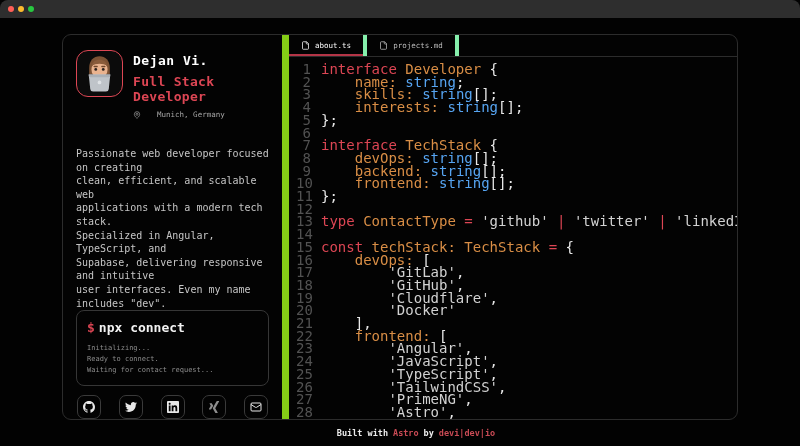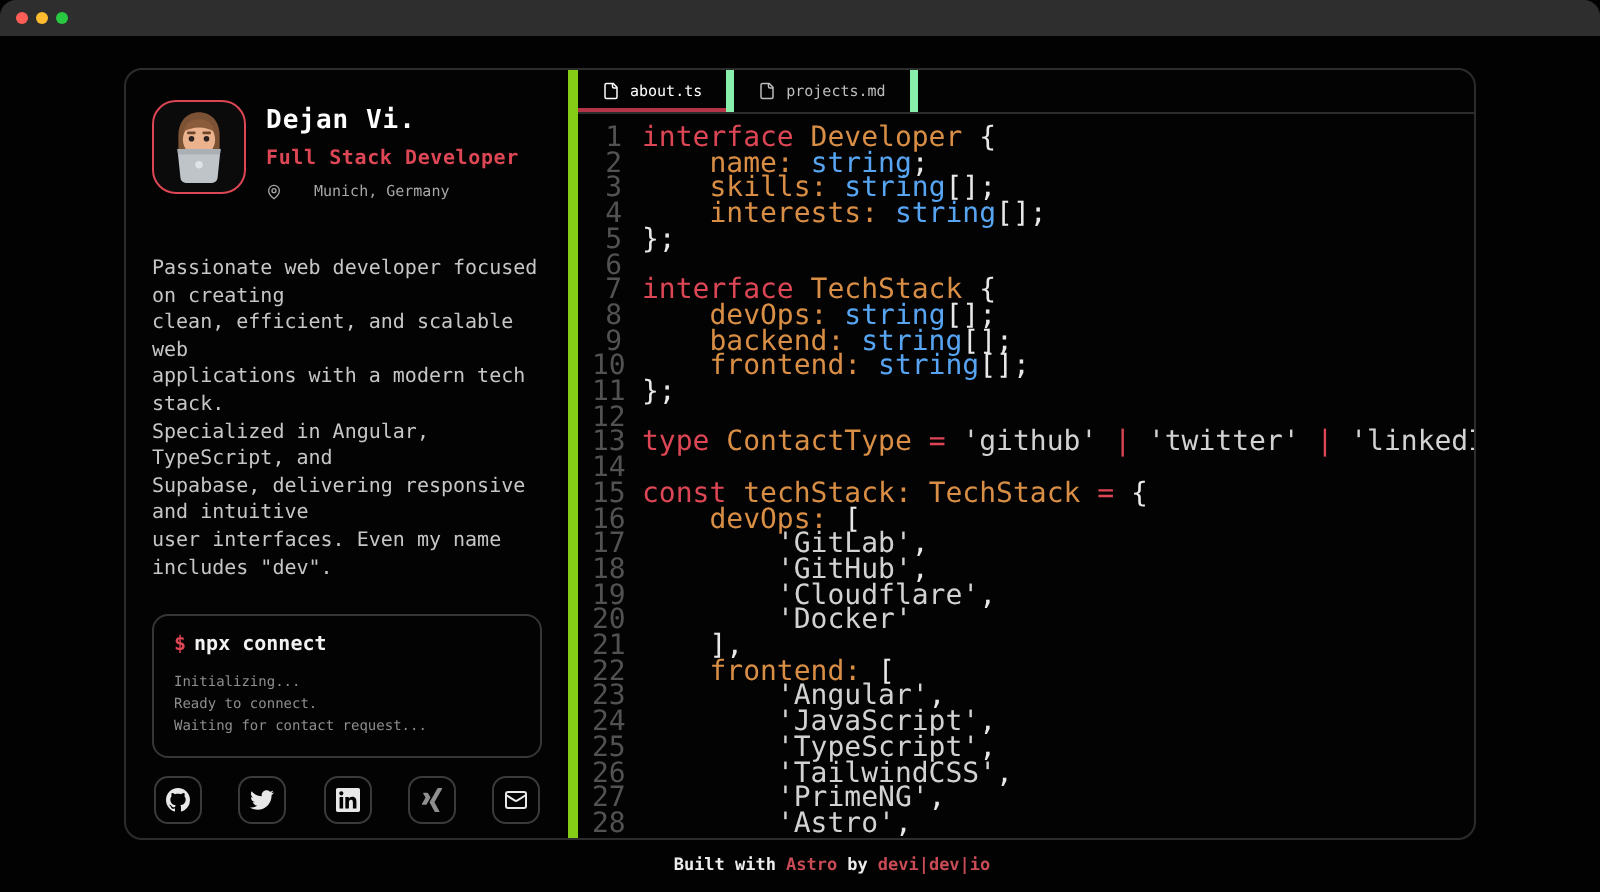--- a/index.html
+++ b/index.html
@@ -11,35 +11,35 @@
   .titlebar { position:absolute; top:0; left:0; width:800px; height:18px; background:#2e2e2e;
     border-radius:8px 8px 0 0; display:flex; align-items:center; padding-left:8px; gap:4px; }
   .dot { width:6px; height:6px; border-radius:50%; }
   .dot.red{background:#ff5f57;} .dot.yellow{background:#febc2e;} .dot.green{background:#28c840;}
 
   
   .window { position:absolute; left:62px; top:34px; width:676px; height:386px;
     border:1px solid #2c2c2c; border-radius:9px; background:#030303; display:flex; overflow:hidden; }
 
   
-  .profile { width:226px; flex:none; border-right:5px solid #84cc16; display:flex;
+  .profile { width:226px; flex:none; border-right:7px solid #84cc16; display:flex;
     flex-direction:column; padding:15px 13px 7px; }
   .p-head { display:flex; gap:10px; }
   .avatar { width:47px; height:47px; flex:none; border:1px solid #dd4654; border-radius:12px;
     overflow:hidden; background:#0b0b0b; }
   .avatar svg { width:100%; height:100%; display:block; }
   .p-id { padding-top:3px; }
   .p-name { font-size:13px; font-weight:bold; color:#fff; letter-spacing:.5px; }
-  .p-role { font-size:10px; font-weight:bold; color:#dd4654; margin-top:6px; letter-spacing:.3px; }
+  .p-role { font-size:13px; font-weight:bold; color:#dd4654; margin-top:6px; letter-spacing:.3px; }
   .p-loc { display:flex; align-items:center; gap:16px; font-size:7.5px; color:#a6a6a6; margin-top:6px; }
   .p-loc svg { width:8px; height:8px; stroke:#a6a6a6; }
   .bio { margin-top:28px; font-size:10px; line-height:13.6px; color:#c6c6c6; white-space:pre-line; }
   .spacer { flex:1; }
   .terminal { border:1px solid #363636; border-radius:8px; padding:9px 10px; }
-  .t-cmd { font-size:10px; font-weight:bold; color:#f2f2f2; }
+  .t-cmd { font-size:13px; font-weight:bold; color:#f2f2f2; }
   .t-cmd .prompt { color:#dd4654; margin-right:4px; }
   .t-out { margin-top:8px; font-size:7px; line-height:11px; color:#8d8d8d; white-space:pre-line; }
   .social { display:flex; justify-content:space-between; margin-top:9px; padding:0 1px; }
   .s-btn { width:24px; height:24px; border:1px solid #3a3a3a; border-radius:7px; background:transparent;
     display:flex; align-items:center; justify-content:center; color:#e8e8e8; cursor:pointer; }
   .s-btn svg { width:12px; height:12px; }
   .s-btn.dim { color:#8f8f8f; }
 
   
   .editor { flex:1; min-width:0; display:flex; flex-direction:column; }

